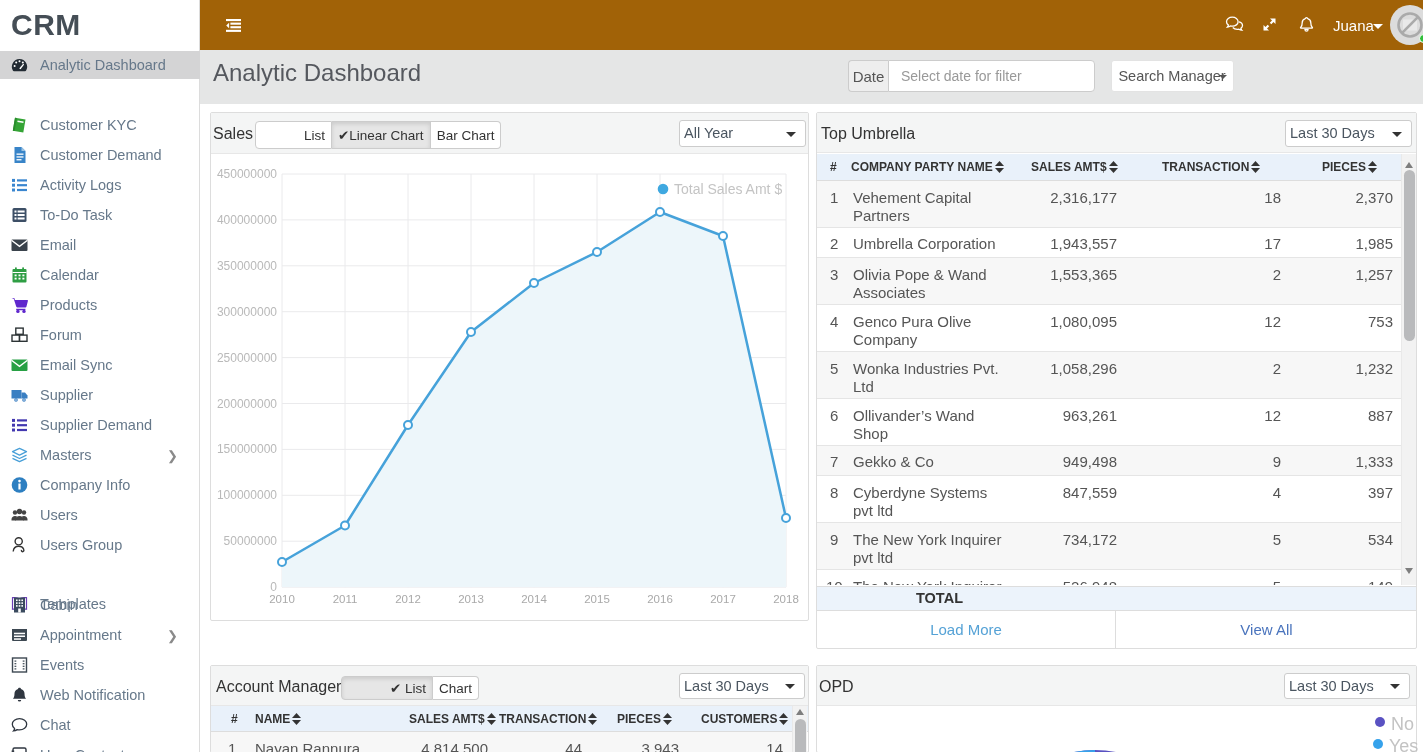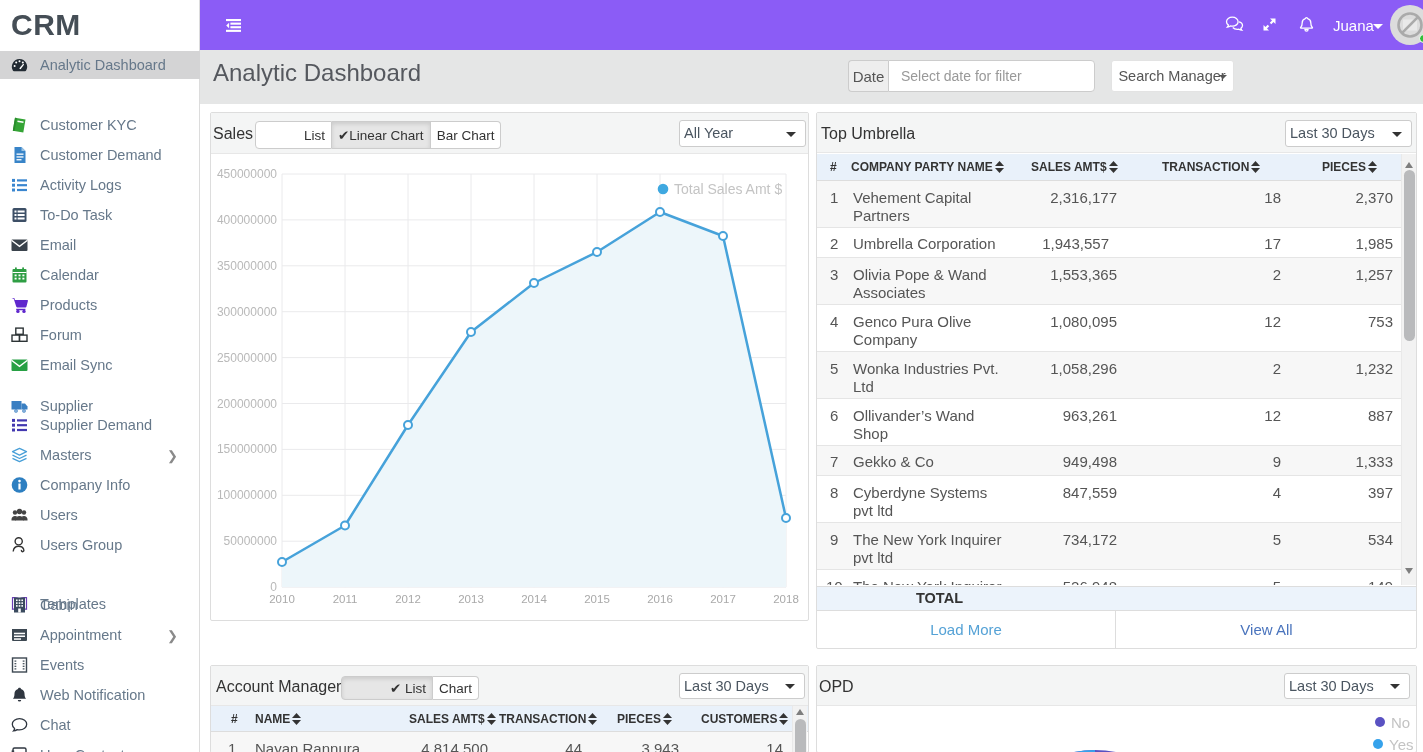--- a/index.html
+++ b/index.html
@@ -7,21 +7,21 @@
 #stage { position:relative; width:1423px; height:752px; }
 
 #sidebar { position:absolute; left:0; top:0; width:200px; height:752px; background:#fff; border-right:1px solid #dcdcdc; z-index:5; }
 #crm { position:absolute; left:11px; top:8px; font-size:30px; font-weight:bold; color:#454e56; letter-spacing:0.5px; }
 .mi { position:absolute; left:0; width:200px; height:28px; }
 .mi.active { background:#d4d4d5; }
 .mi .ic { position:absolute; left:10px; top:50%; transform:translateY(-50%); width:19px; height:19px; }
 .mi .tx { position:absolute; left:40px; top:50%; transform:translateY(-50%); font-size:14.5px; color:#66788a; white-space:nowrap; }
 .mi .chev { position:absolute; right:22px; top:50%; transform:translateY(-50%); font-size:13px; color:#8a8a8a; }
 
-#navbar { position:absolute; left:200px; top:0; width:1223px; height:50px; background:#8b5cf6; }
+#navbar { position:absolute; left:200px; top:0; width:1223px; height:50px; background:#a16207; }
 #outdent { position:absolute; left:26px; top:19px; }
 .nico { position:absolute; top:16px; }
 #juana { position:absolute; left:1133px; top:17px; color:#fff; font-size:15px; }
 #jcaret { position:absolute; left:1173px; top:24px; width:0; height:0; border-left:5px solid transparent; border-right:5px solid transparent; border-top:5px solid #fff; }
 #avatar { position:absolute; left:1190px; top:5px; width:40px; height:40px; border-radius:50%; background:#dcdcdc; }
 #avatar svg { position:absolute; left:7px; top:7px; }
 #avdot { position:absolute; left:1219px; top:34px; width:9px; height:9px; border-radius:50%; background:#2fbe3a; border:1px solid #fff; }
 
 #ptitle { position:absolute; left:213px; top:59px; font-size:24px; color:#55585e; }
 .addon { position:absolute; background:#eee; border:1px solid #ccc; border-right:none; border-radius:4px 0 0 4px; color:#555; font-size:15px; display:flex; align-items:center; justify-content:center; }
@@ -52,21 +52,21 @@
 .sorti { display:inline-block; vertical-align:-2px; margin-left:2px; }
 .trow { position:absolute; left:0; border-bottom:1px solid #e5e5e5; }
 .trow.odd { background:#f7f7f7; }
 #tcfoot { position:absolute; left:0; bottom:0; width:100%; height:38px; border-top:1px solid #ddd; }
 #tcfoot .half { position:absolute; top:0; height:100%; text-align:center; line-height:38px; font-size:15px; color:#4e82c4; }
 #totalrow { position:absolute; left:0; width:100%; height:24px; background:#ecf3fb; border-top:1px solid #ddd; }
 .sbar { position:absolute; width:15px; background:#f2f2f2; border-left:1px solid #e9e9e9; }
 .sbar .thumb { position:absolute; left:2px; width:11px; background:#b9babc; border-radius:6px; }
 .sbar .ar { position:absolute; left:3px; width:0; height:0; border-left:4.5px solid transparent; border-right:4.5px solid transparent; }
 .legdot { position:absolute; width:10px; height:10px; border-radius:50%; }
-.legtx { position:absolute; font-size:15px; color:#c3c3c3; }
+.legtx { position:absolute; font-size:18px; color:#c3c3c3; }
 </style>
 </head>
 <body>
 <div id="stage">
   <div id="grayband" style="position:absolute; left:200px; top:50px; width:1223px; height:54px; background:#e5e6e6;"></div>
   <div id="navbar">
     <svg id="outdent" width="15" height="13" viewBox="0 0 15 13">
         <g fill="#fff">
           <rect x="0" y="0" width="15" height="2.1"></rect>
           <rect x="4.4" y="3.6" width="10.6" height="2.1"></rect>
@@ -199,21 +199,21 @@
         </svg>
         <span class="tx">Forum</span>
       </div>
     <div class="mi" style="top:351px">
         <svg class="ic" viewBox="0 0 19 19">
           <rect x="1.5" y="4" width="16" height="11.5" rx="1" fill="#27a044"></rect>
           <path d="M1.5 4.8l8 6 8-6" stroke="#fff" stroke-width="1.4" fill="none"></path>
         </svg>
         <span class="tx">Email Sync</span>
       </div>
-    <div class="mi" style="top:392px">
+    <div class="mi" style="top:381px">
         <svg class="ic" viewBox="0 0 19 19">
           <rect x="1.5" y="4.5" width="10" height="8.5" fill="#3a7fc2"></rect>
           <path d="M11.5 7h3.5l2.5 3v3h-6z" fill="#3a7fc2"></path>
           <circle cx="6" cy="14.5" r="1.8" fill="#3a7fc2"></circle>
           <circle cx="14" cy="14.5" r="1.8" fill="#3a7fc2"></circle>
           <circle cx="6" cy="14.5" r="0.7" fill="#fff"></circle>
           <circle cx="14" cy="14.5" r="0.7" fill="#fff"></circle>
         </svg>
         <span class="tx">Supplier</span>
       </div>
@@ -451,21 +451,21 @@
     <div class="trow odd" style="top:68px; width:584px; height:47px;">
         <span class="cell" style="left:13px; top:8px;">1</span>
         <span class="cell" style="left:36px; top:8px; line-height:17.5px;">Vehement Capital<br>Partners</span>
         <span class="cell" style="right:284px; top:8px;">2,316,177</span>
         <span class="cell" style="right:120px; top:8px;">18</span>
         <span class="cell" style="right:8px; top:8px;">2,370</span>
       </div>
     <div class="trow" style="top:115px; width:584px; height:30px;">
         <span class="cell" style="left:13px; top:7px;">2</span>
         <span class="cell" style="left:36px; top:7px;">Umbrella Corporation</span>
-        <span class="cell" style="right:292px; top:7px;">1,943,557</span>
+        <span class="cell" style="right:284px; top:7px;">1,943,557</span>
         <span class="cell" style="right:120px; top:7px;">17</span>
         <span class="cell" style="right:8px; top:7px;">1,985</span>
       </div>
     <div class="trow odd" style="top:145px; width:584px; height:47px;">
         <span class="cell" style="left:13px; top:8px;">3</span>
         <span class="cell" style="left:36px; top:8px; line-height:17.5px;">Olivia Pope &amp; Wand<br>Associates</span>
         <span class="cell" style="right:284px; top:8px;">1,553,365</span>
         <span class="cell" style="right:120px; top:8px;">2</span>
         <span class="cell" style="right:8px; top:8px;">1,257</span>
       </div>

